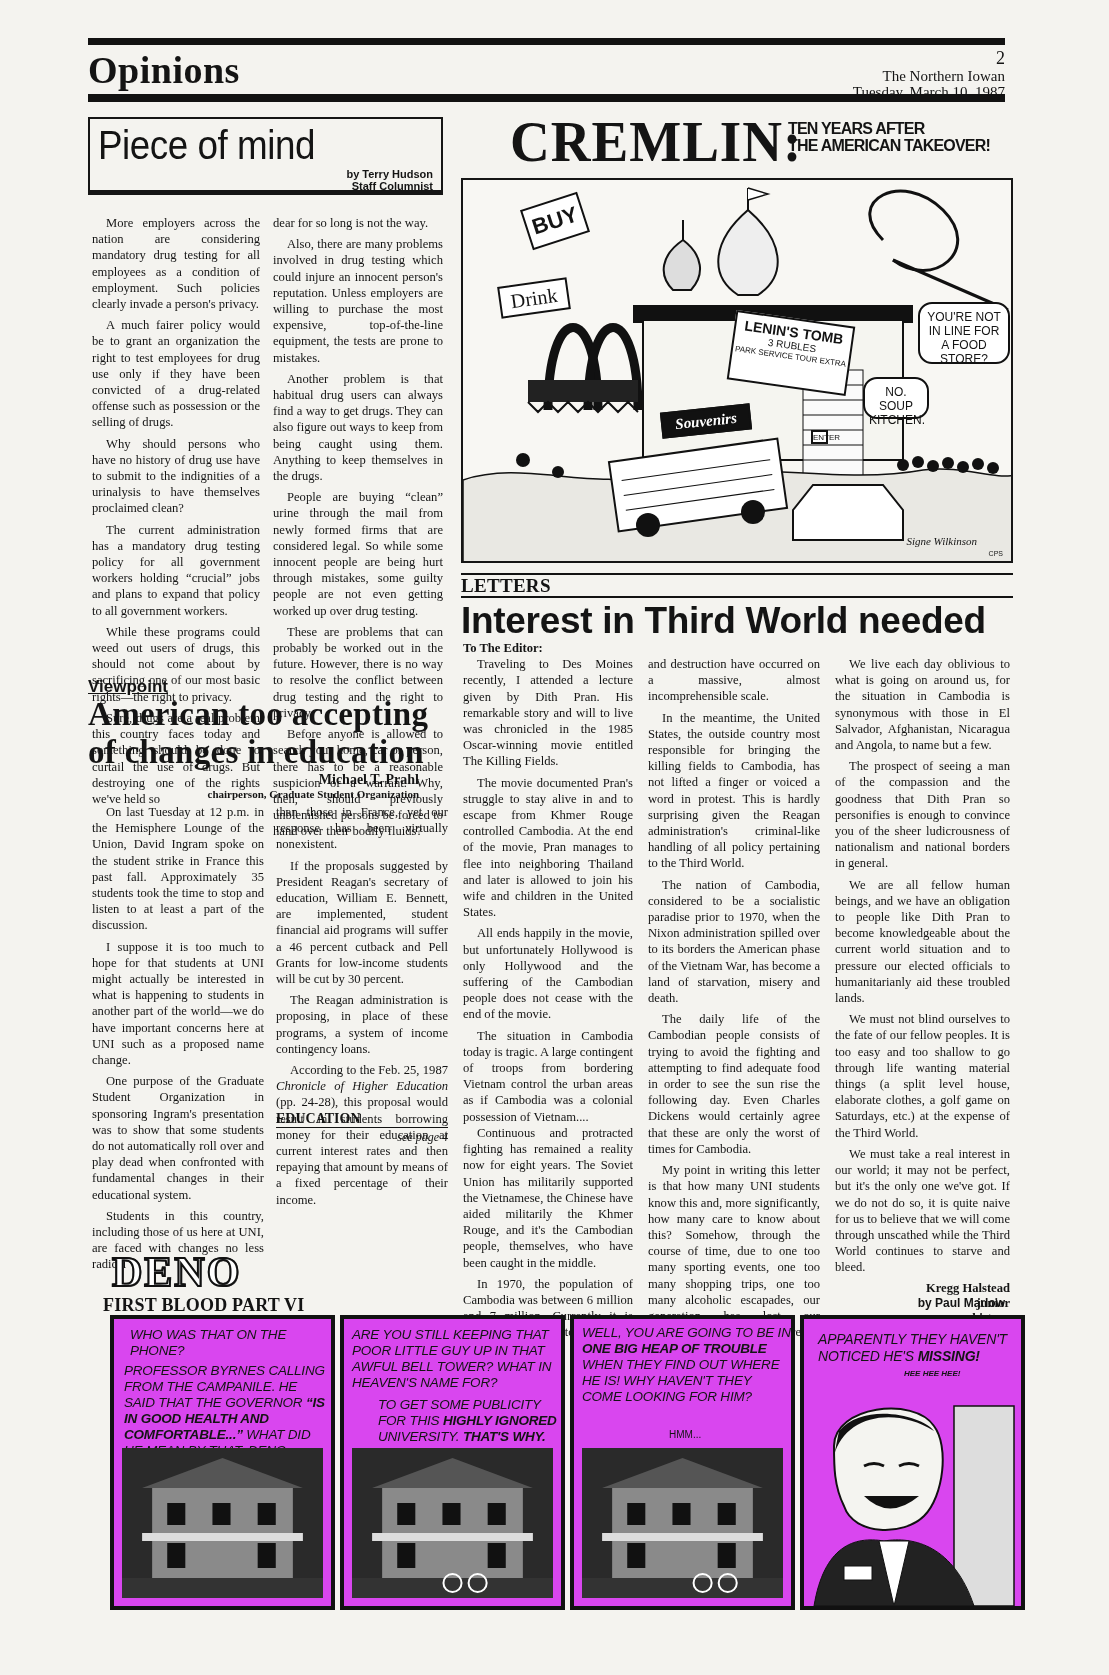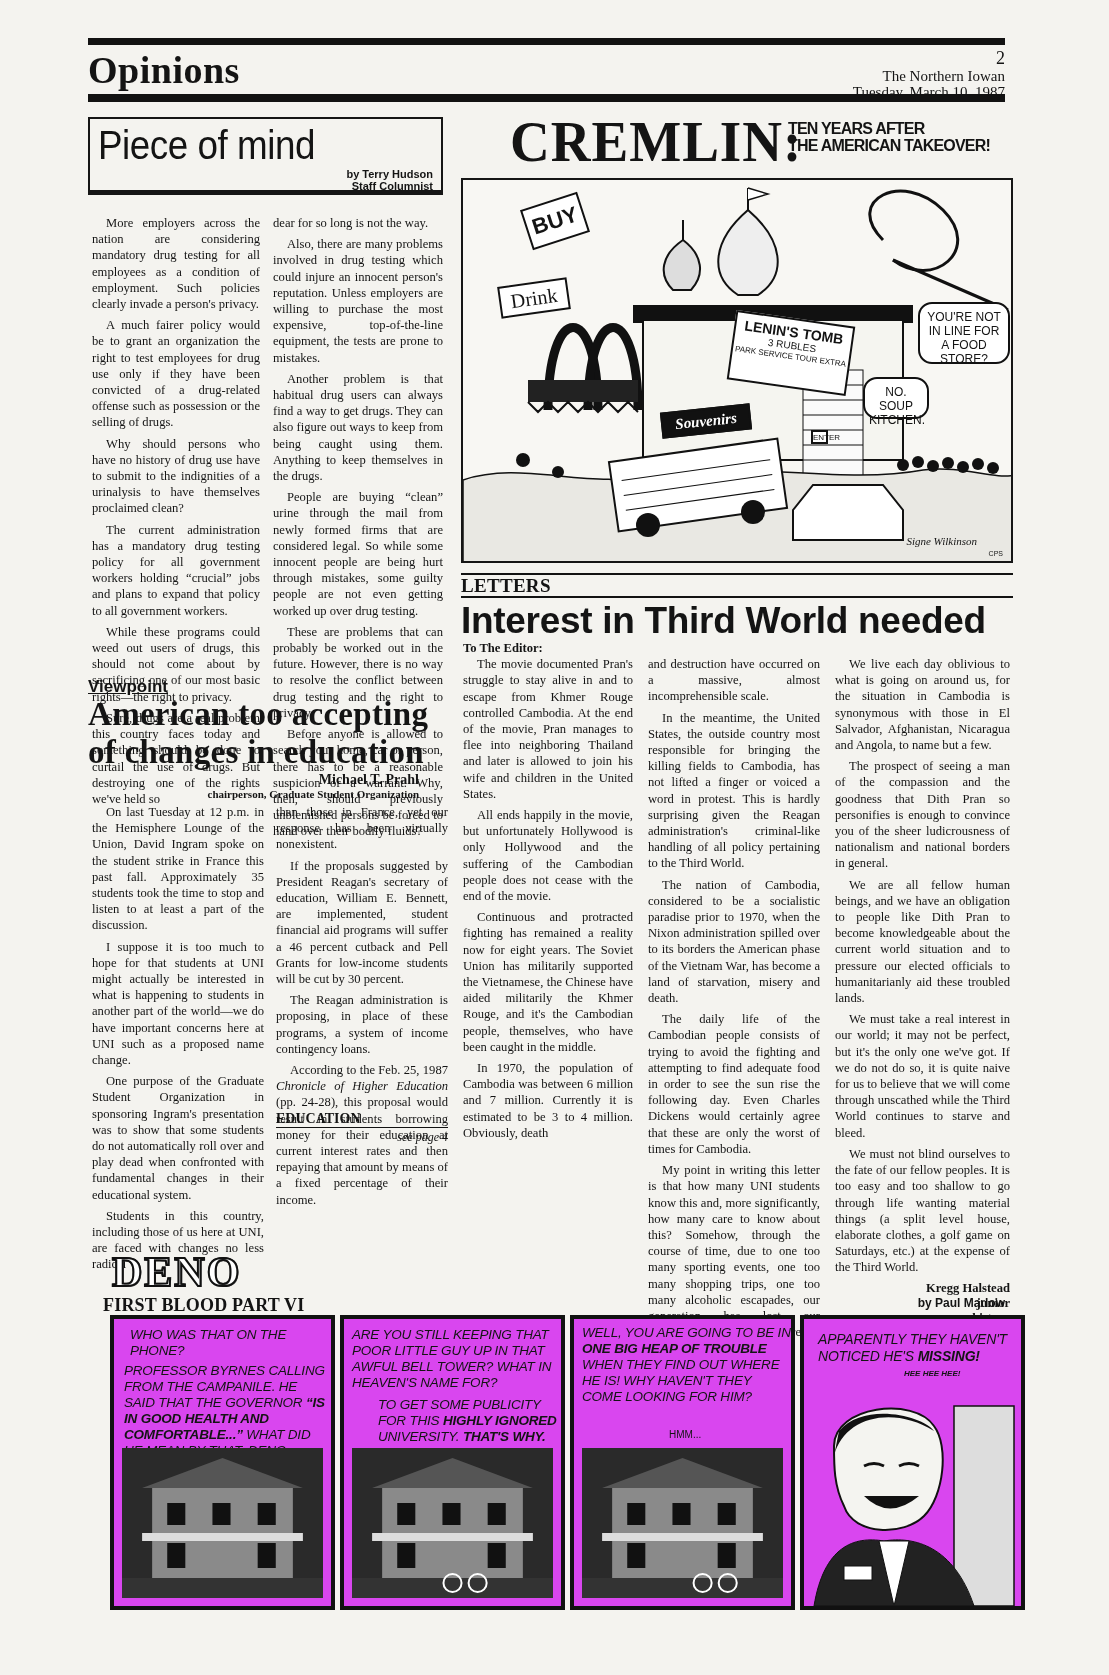--- a/index.html
+++ b/index.html
@@ -168,38 +168,40 @@
   <div style="position:absolute;right:8px;bottom:4px;font-family:'Liberation Sans',sans-serif;font-size:7px;">CPS</div>
 </div>
 
 <div class="abs rule" style="left:461px;top:573px;width:552px;height:1.5px;"></div>
 <div class="abs" style="left:461px;top:576px;font-family:'Liberation Serif',serif;font-weight:bold;font-size:19px;line-height:20px;letter-spacing:0.3px;">LETTERS</div>
 <div class="abs rule" style="left:461px;top:596px;width:552px;height:1.5px;"></div>
 <div class="abs" style="left:461px;top:600px;width:560px;font-family:'Liberation Sans',sans-serif;font-weight:bold;font-size:37px;line-height:42px;letter-spacing:-0.3px;">Interest in Third World needed</div>
 
 <div class="abs col" style="left:463px;top:640px;width:170px;">
   <p class="noindent" style="font-weight:bold;margin-bottom:0;">To The Editor:</p>
+  <p><span>Traveling to Des Moines recently, I attended a lecture given by Dith Pran. His remarkable story and will to live was chronicled in the 1985 Oscar-winning movie entitled The Killing Fields.</span></p>
   <p>The movie documented Pran's struggle to stay alive in and to escape from Khmer Rouge controlled Cambodia. At the end of the movie, Pran manages to flee into neighboring Thailand and later is allowed to join his wife and children in the United States.</p>
   <p>All ends happily in the movie, but unfortunately Hollywood is only Hollywood and the suffering of the Cambodian people does not cease with the end of the movie.</p>
+  <p style="margin-bottom:0;">The situation in Cambodia today is tragic. A large contingent of troops from bordering Vietnam control the urban areas as if Cambodia was a colonial possession of Vietnam....</p>
   <p>Continuous and protracted fighting has remained a reality now for eight years. The Soviet Union has militarily supported the Vietnamese, the Chinese have aided militarily the Khmer Rouge, and it's the Cambodian people, themselves, who have been caught in the middle.</p>
   <p>In 1970, the population of Cambodia was between 6 million and 7 million. Currently it is estimated to be 3 to 4 million. Obviously, death</p>
 </div>
 <div class="abs col" style="left:648px;top:656px;width:172px;">
   <p class="noindent">and destruction have occurred on a massive, almost incomprehensible scale.</p>
   <p>In the meantime, the United States, the outside country most responsible for bringing the killing fields to Cambodia, has not lifted a finger or voiced a word in protest. This is hardly surprising given the Reagan administration's criminal-like handling of all policy pertaining to the Third World.</p>
   <p>The nation of Cambodia, considered to be a socialistic paradise prior to 1970, when the Nixon administration spilled over to its borders the American phase of the Vietnam War, has become a land of starvation, misery and death.</p>
   <p>The daily life of the Cambodian people consists of trying to avoid the fighting and attempting to find adequate food in order to see the sun rise the following day. Even Charles Dickens would certainly agree that these are only the worst of times for Cambodia.</p>
   <p>My point in writing this letter is that how many UNI students know this and, more significantly, how many care to know about this? Somehow, through the course of time, due to one too many sporting events, one too many shopping trips, one too many alcoholic escapades, our generation has lost our perspective on what is really important in the world.</p>
 </div>
 <div class="abs col" style="left:835px;top:656px;width:175px;">
   <p>We live each day oblivious to what is going on around us, for the situation in Cambodia is synonymous with those in El Salvador, Afghanistan, Nicaragua and Angola, to name but a few.</p>
   <p>The prospect of seeing a man of the compassion and the goodness that Dith Pran so personifies is enough to convince you of the sheer ludicrousness of nationalism and national borders in general.</p>
   <p>We are all fellow human beings, and we have an obligation to people like Dith Pran to become knowledgeable about the current world situation and to pressure our elected officials to humanitarianly aid these troubled lands.</p>
+  <p>We must not blind ourselves to the fate of our fellow peoples. It is too easy and too shallow to go through life wanting material things (a split level house, elaborate clothes, a golf game on Saturdays, etc.) at the expense of the Third World.</p>
   <p>We must take a real interest in our world; it may not be perfect, but it's the only one we've got. If we do not do so, it is quite naive for us to believe that we will come through unscathed while the Third World continues to starve and bleed.</p>
-  <p>We must not blind ourselves to the fate of our fellow peoples. It is too easy and too shallow to go through life wanting material things (a split level house, elaborate clothes, a golf game on Saturdays, etc.) at the expense of the Third World.</p>
   <div style="text-align:right;font-weight:bold;line-height:15px;">
     <div>Kregg Halstead</div>
     <div>junior</div>
     <div>history</div>
   </div>
 </div>
 
 <div class="abs" style="left:112px;top:1251px;font-family:Liberation Serif, serif;font-weight:bold;font-size:42px;line-height:42px;letter-spacing:2px;color:#fff;-webkit-text-stroke:2px #111;text-shadow:1px 1px 0 #555;background:linear-gradient(180deg,#111 0%,#777 100%);-webkit-background-clip:text;">DENO</div>
 <div class="abs" style="left:103px;top:1295px;font-family:'Liberation Serif',serif;font-weight:bold;font-size:18px;letter-spacing:0.2px;">FIRST BLOOD PART VI</div>
 <div class="abs" style="right:104px;top:1296px;font-family:'Liberation Sans',sans-serif;font-weight:bold;font-size:12px;">by Paul Marlow</div>

